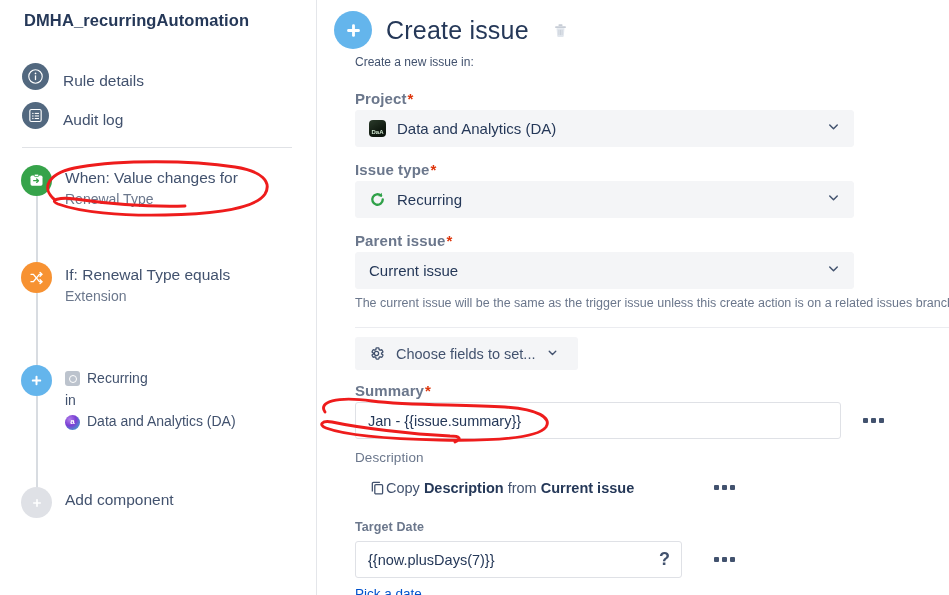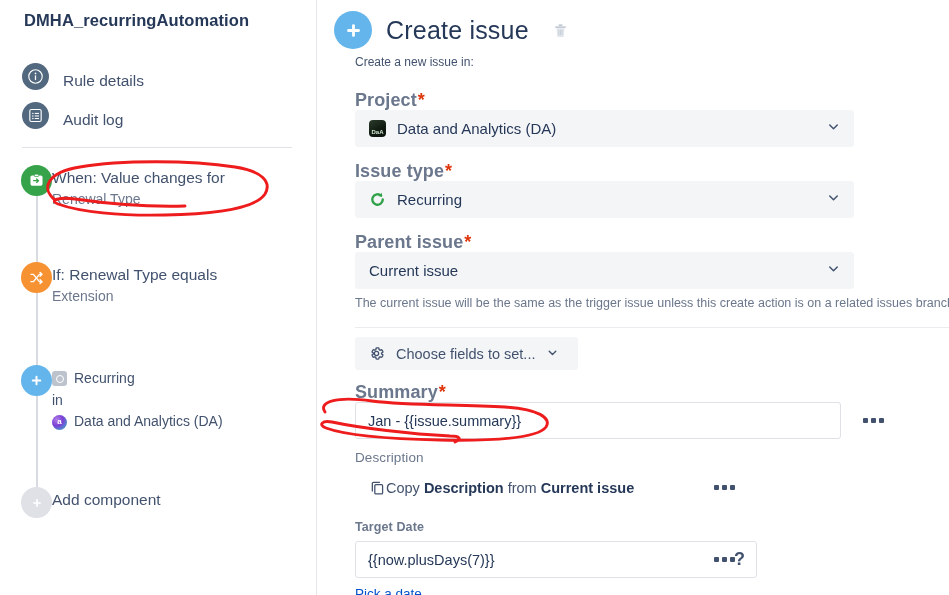--- a/index.html
+++ b/index.html
@@ -74,20 +74,21 @@
     left: 36px;
     width: 1.5px;
     background: #d8dce1;
   }
 
   .wf-node {
     position: absolute;
     left: 21px;
     display: flex;
     align-items: flex-start;
+    gap: 13px;
     cursor: pointer;
     justify-content: flex-end;
   }
   .wf-icon {
     width: 31px; height: 31px;
     border-radius: 50%;
     display: flex; align-items: center; justify-content: center;
     flex: 0 0 auto;
     position: relative;
     z-index: 2;
@@ -167,21 +168,21 @@
 
   .intro-text {
     position: absolute;
     left: 38px; top: 55px;
     font-size: 12px;
     color: #42526e;
   }
 
   .field-label {
     position: absolute;
-    font-size: 18px;
+    font-size: 15px;
     font-weight: bold;
     color: #6b778c;
     letter-spacing: 0.1px;
   }
   .req { color: #de350b; font-weight: bold; margin-left: 1px; }
 
   .select-box {
     position: absolute;
     background: #f4f5f7;
     border: 1px solid #f4f5f7;
@@ -522,21 +523,21 @@
       </span>
       <span class="cr-text"><span>Copy</span> <b>Description</b> <span>from</span> <b>Current issue</b></span>
     </div>
     <div class="dots" style="left:397px; top:485px;">
       <i></i>
         <i></i>
         <i></i>
     </div>
 
     <div class="field-label" style="left:38px; top:520px; font-weight:bold; font-size:12.5px;">Target Date</div>
-    <div class="text-input" style="left:38px; top:541px; width:402px;">
+    <div class="text-input" style="left:38px; top:541px; width:327px;">
       <span class="tv">{{now.plusDays(7)}}</span>
       <span class="qmark">?</span>
     </div>
     <div class="dots" style="left:397px; top:557px;">
       <i></i>
         <i></i>
         <i></i>
     </div>
     <div class="link-text" style="left:38px; top:586px;">Pick a date</div>
   </div>

